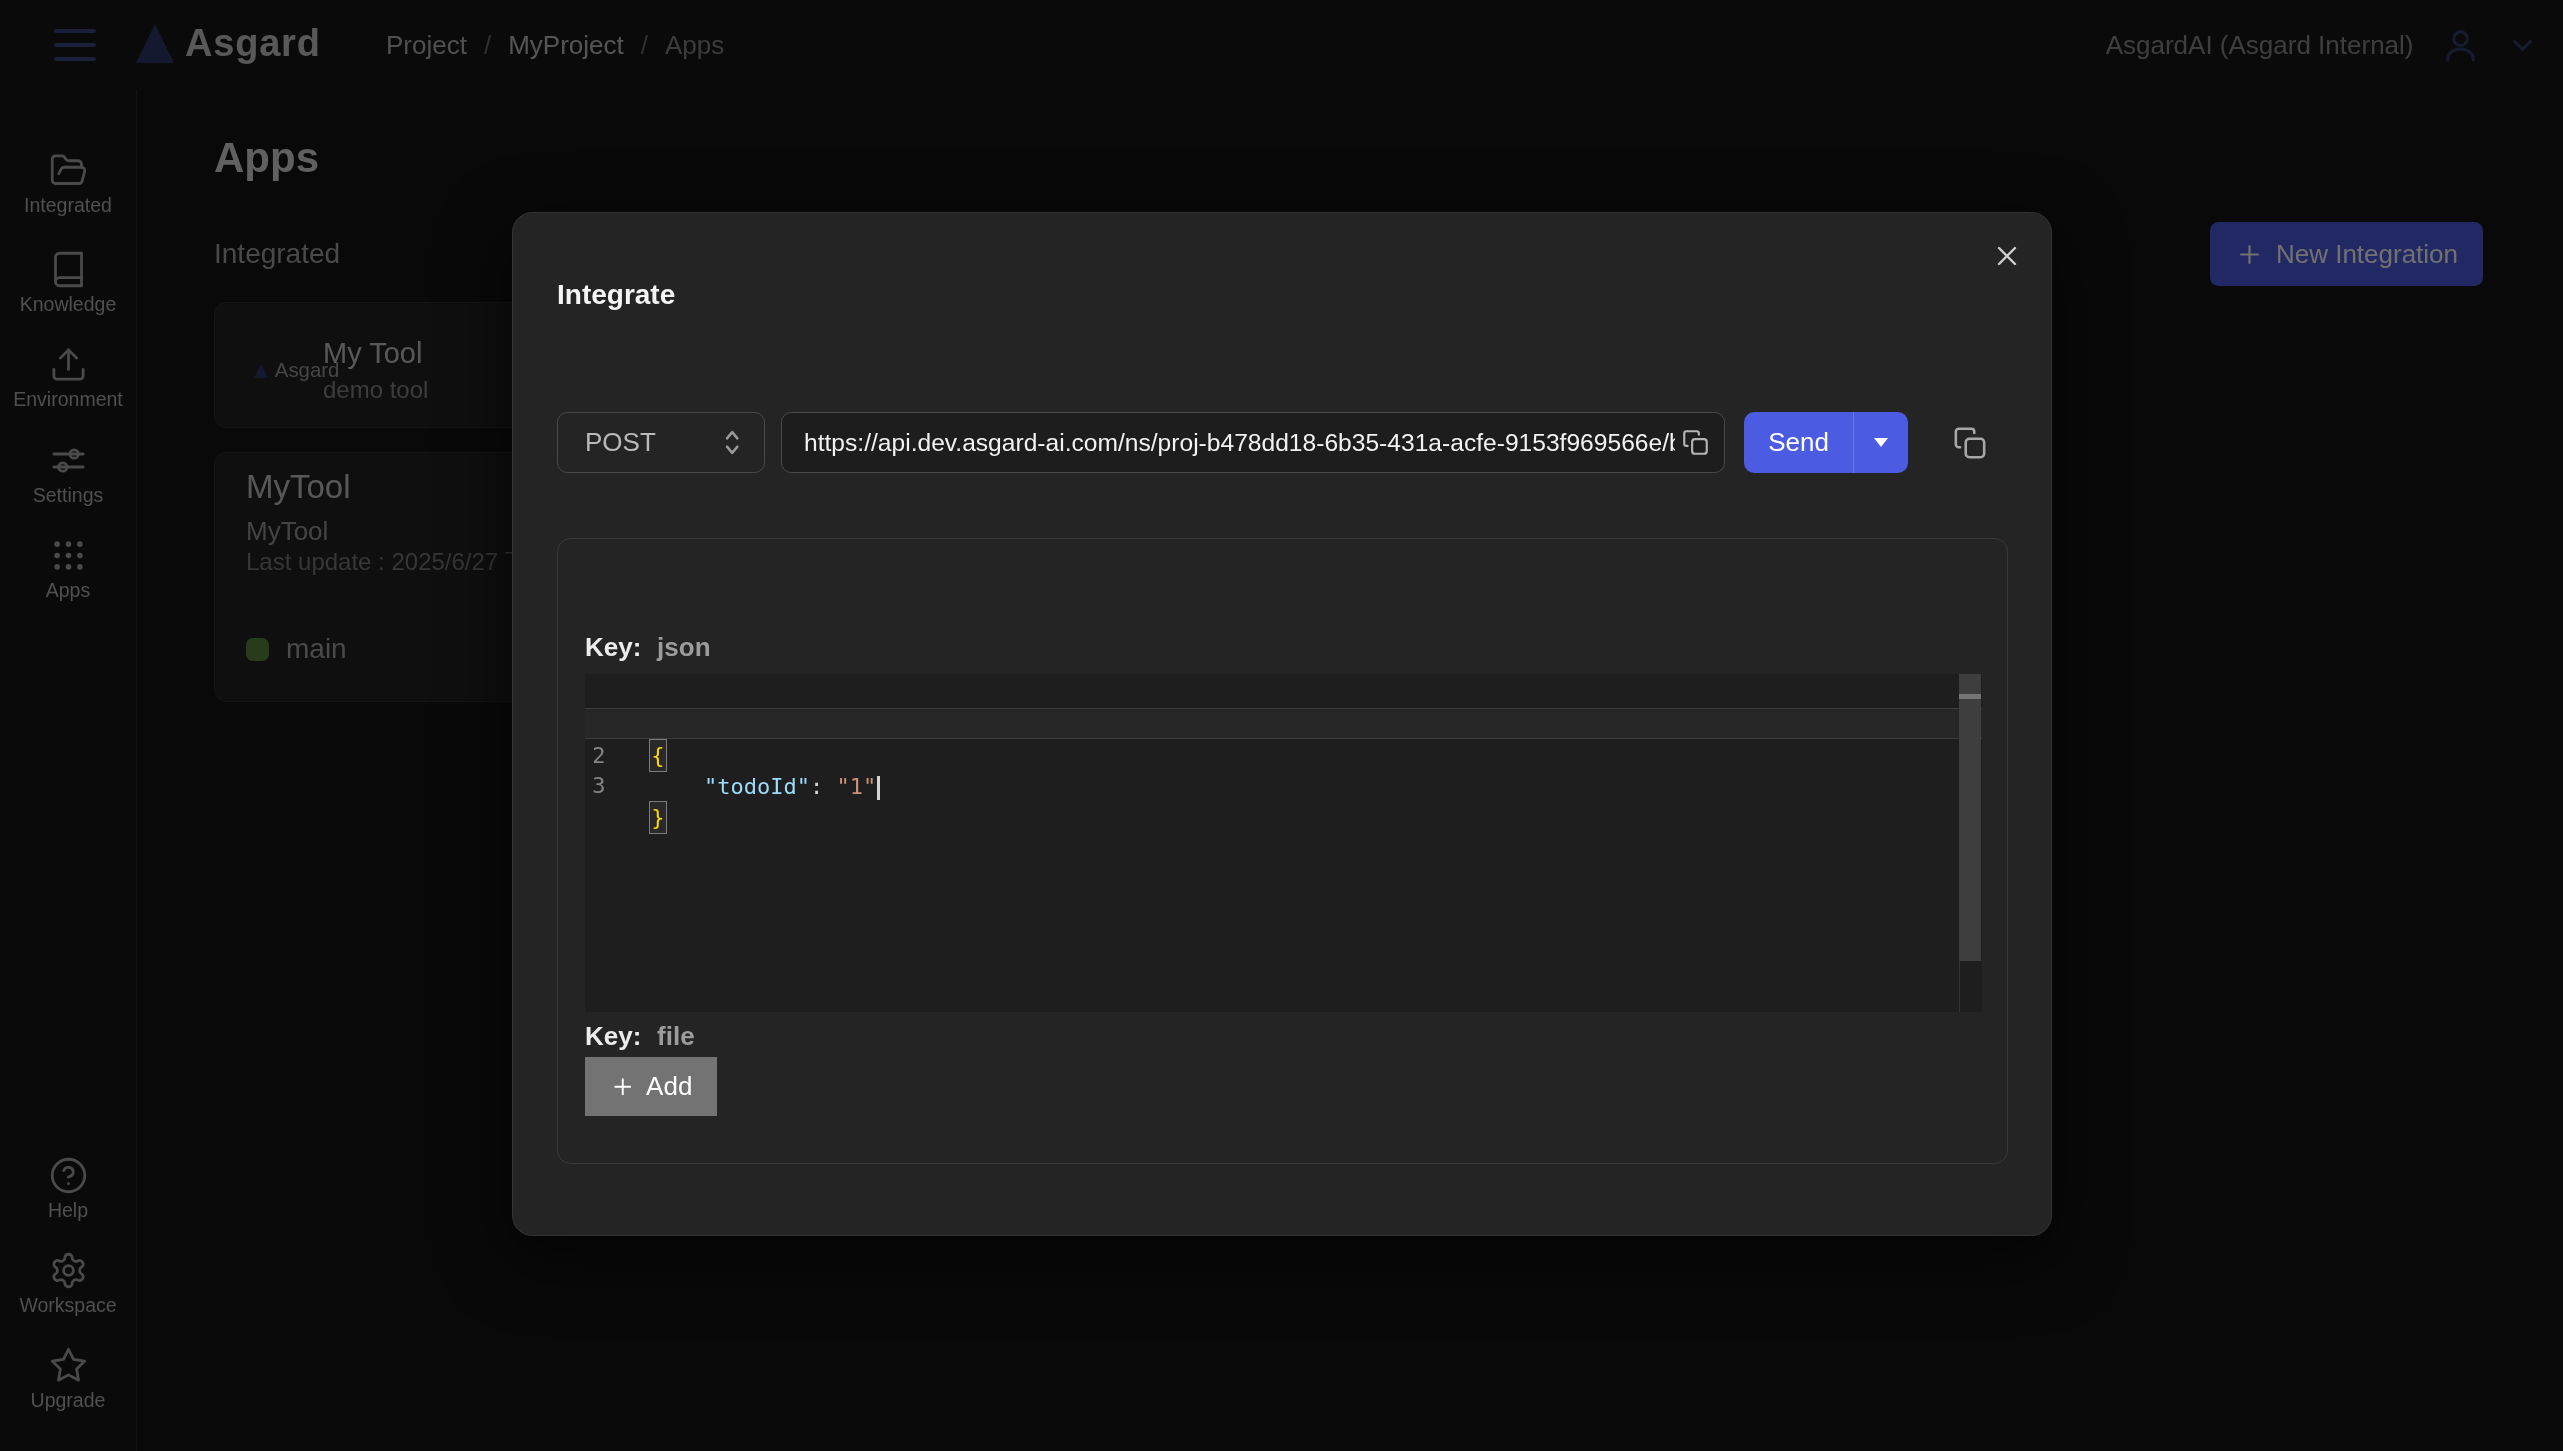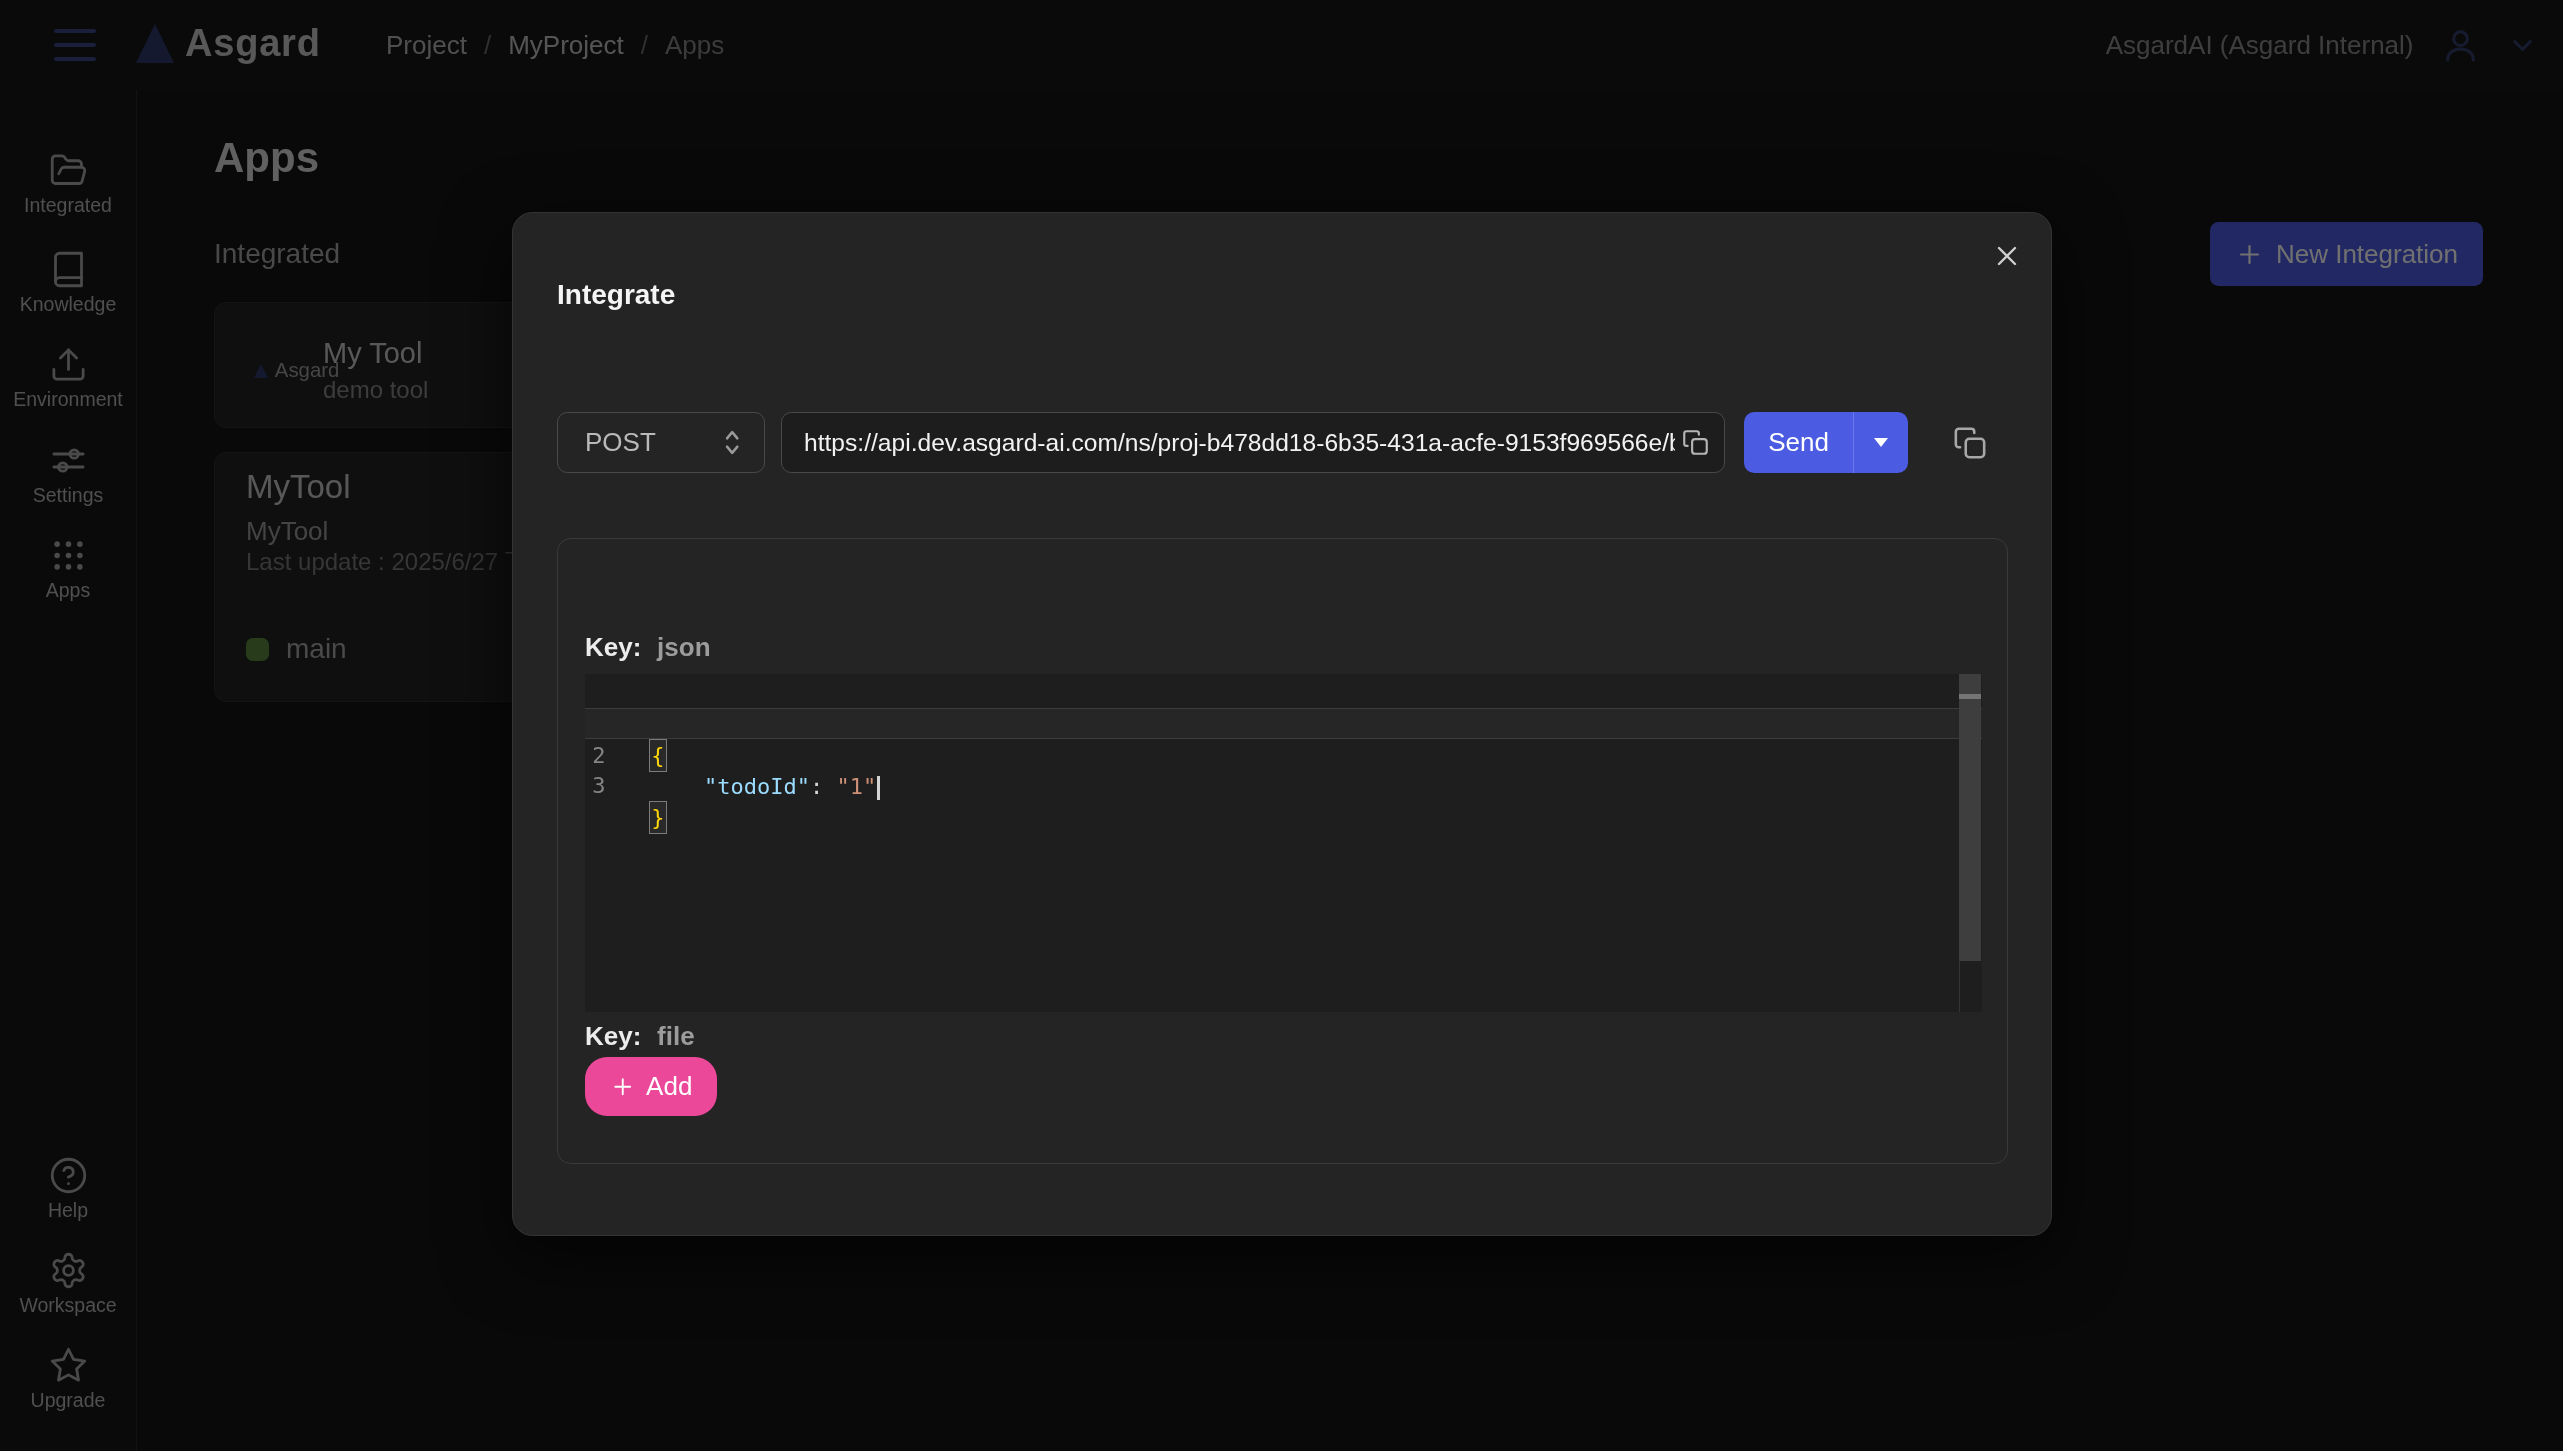--- a/index.html
+++ b/index.html
@@ -98,21 +98,21 @@
   .code-txt { position:absolute; left:66px; }
   .brace { color:#ffd70b; }
   .brace-box { display:inline-block; border:0.8px solid #7c7c7c; background:rgba(120,120,120,0.12); padding:0 1.7px; margin-left:-2.5px; }
   .cur-line { background:#262626; border-top:0.8px solid #3c3c3c; border-bottom:0.8px solid #3c3c3c; height:31px; }
   .tok-key { color:#9cdcfe; } .tok-punc { color:#d4d4d4; } .tok-val { color:#ce9178; }
   .cursor-bar { display:inline-block; width:2.5px; height:24.6px; background:#d4d4d4; vertical-align:middle; margin-left:0.8px; }
   .scrollbar { position:absolute; left:1374px; top:0; width:22px; height:287px; background:#3e3e3e; }
   .scroll-marker { position:absolute; left:0; top:20.4px; width:100%; height:5.1px; background:#757575; }
   .editor-edge { position:absolute; left:1374px; top:287px; width:0.8px; height:51px; background:#343434; }
 
-  .add-btn { position:absolute; left:27px; top:518px; width:132px; height:59px; border-radius:22px; background:#ec4899;
+  .add-btn { position:absolute; left:27px; top:518px; width:132px; height:59px; border-radius:0; background:#737373;
     display:flex; align-items:center; justify-content:center; gap:11px; color:#fff; font-size:26px; cursor:pointer; }
 </style>
 </head>
 <body>
 
 <div class="topbar">
   <div class="hamburger">
       <span></span>
       <span></span>
       <span></span>

